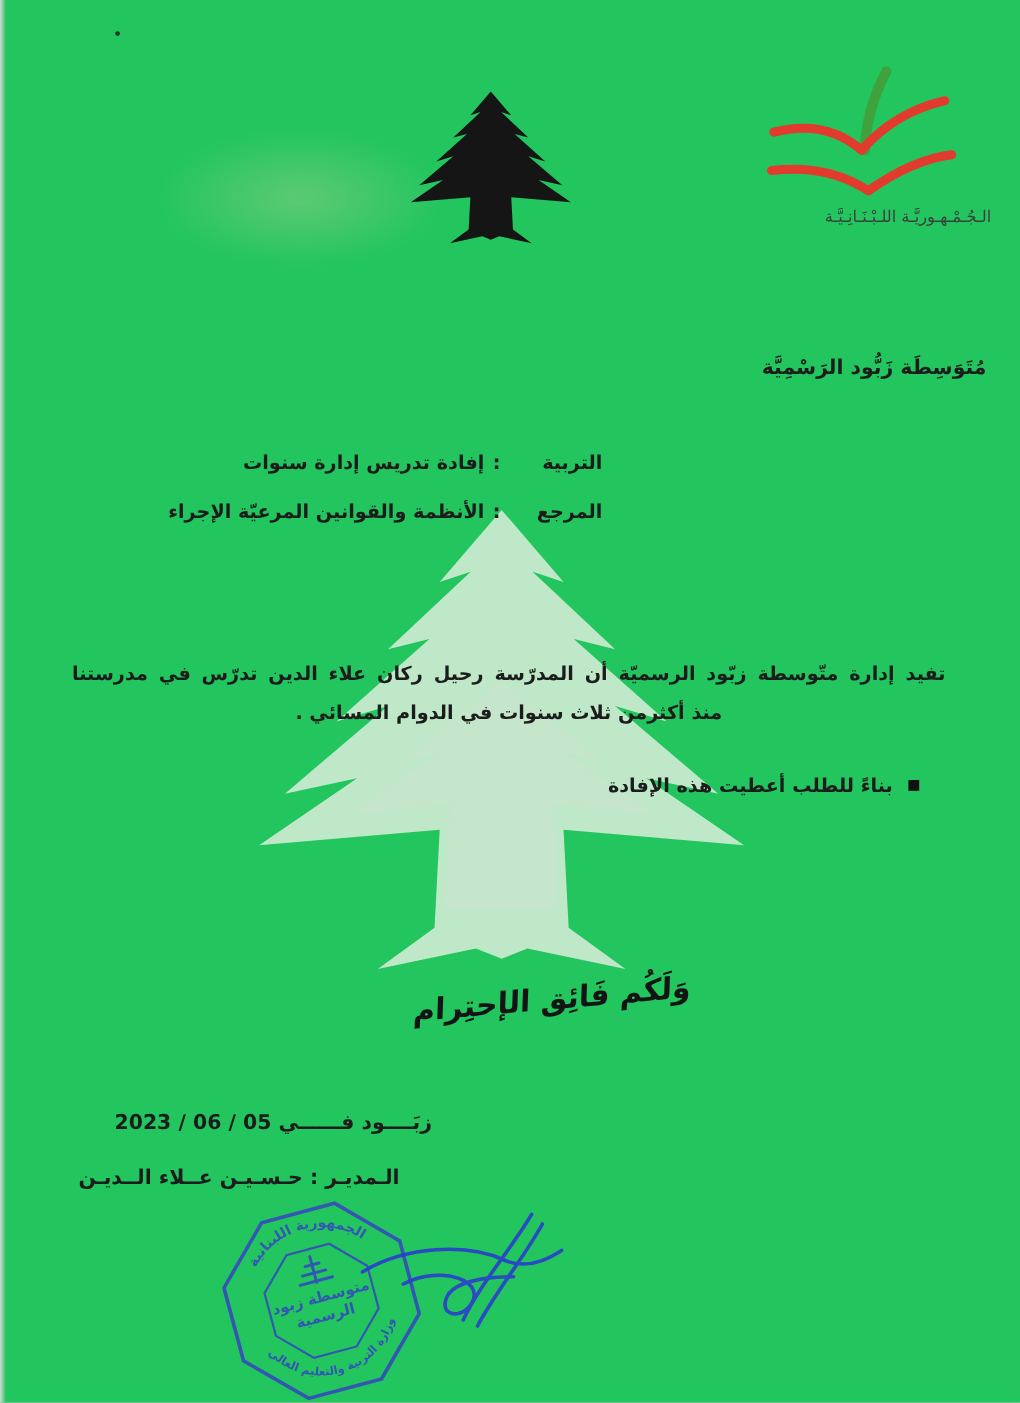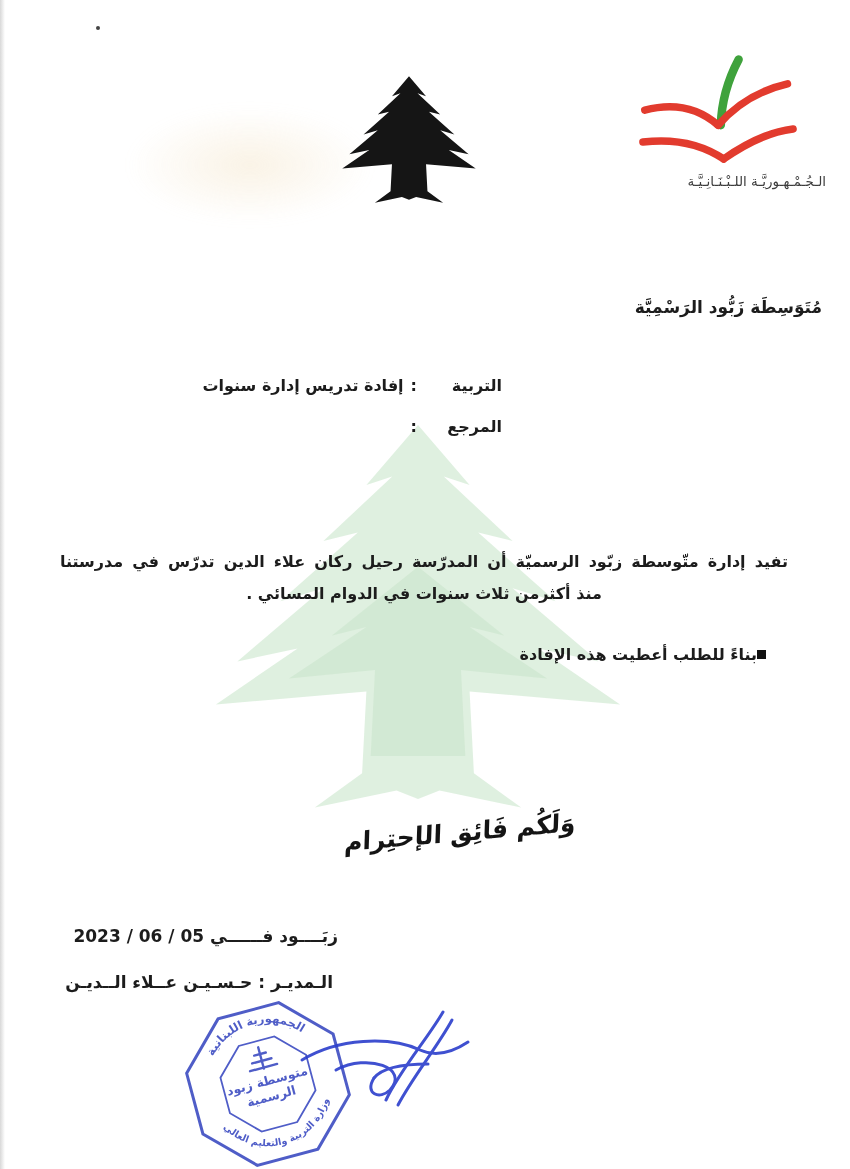--- a/index.html
+++ b/index.html
@@ -1,17 +1,17 @@
 <!DOCTYPE html>
 <html lang="ar"><head>
 <meta charset="utf-8">
 <style>
   html,body{margin:0;padding:0;background:#e9e9e9;}
   .page{
-    position:relative;width:850px;height:1169px;background:#ffffff;
+    position:relative;width:850px;height:1169px;background:#22c55e;
     overflow:hidden;font-family:"DejaVu Sans",sans-serif;color:#1c1c1c;
     box-shadow:0 0 6px rgba(0,0,0,.25);
   }
   .abs{position:absolute;}
   .rtl{direction:rtl;unicode-bidi:plaintext;}
   .nowrap{white-space:nowrap;}
   .scan-edge{left:0;top:0;width:5px;height:1169px;
     background:linear-gradient(90deg,#d8d8d8,rgba(255,255,255,0));}
   .speck{left:96px;top:26px;width:4px;height:4px;background:#222;border-radius:50%;opacity:.85;}
   .smudge{left:80px;top:85px;width:340px;height:160px;filter:blur(7px);opacity:.55;
@@ -19,26 +19,26 @@
   .ministry-text{right:24px;top:168px;text-align:right;font-size:13.5px;line-height:26px;color:#3d3d3d;}
   .addressee{right:266px;top:252px;font-size:16px;font-weight:bold;letter-spacing:.2px;}
   .school-name{right:28px;top:297px;font-size:17px;font-weight:bold;}
   .ref-row{display:flex;direction:rtl;gap:7px;font-size:16px;font-weight:bold;}
   .ref-row .doc-label{display:inline-block;min-width:78px;}
   .subject-row{right:348px;top:376px;}
   .reference-row{right:348px;top:417px;}
   .body-par{right:58px;top:546px;width:736px;text-align:center;
     font-size:16px;font-weight:bold;line-height:32px;}
   .body-par .l1{word-spacing:3.5px;}
-  .note-row{right:84px;top:645px;display:flex;direction:rtl;align-items:center;
+  .note-row{right:84px;top:645px;display:flex;direction:rtl;align-items:center;gap:13px;
     font-size:16px;font-weight:bold;}
   .bullet-sq{width:9px;height:9px;background:#111;flex:0 0 auto;}
   .closing{left:325px;top:818px;width:270px;text-align:center;font-size:25px;font-weight:bold;
     color:#141414;transform:rotate(-5deg) skewX(-7deg);letter-spacing:1px;}
-  .date-line{right:512px;top:926px;font-size:17px;font-weight:bold;}
+  .date-line{right:490px;top:926px;font-size:17px;font-weight:bold;}
   .director-line{right:517px;top:959px;font-size:17px;font-weight:bold;margin-top:13px;}
   svg{display:block;}
 </style>
 </head>
 <body>
 
 <div class="page">
 
   <div class="abs scan-edge"></div>
   <div class="abs speck"></div>
@@ -70,20 +70,21 @@
 
   <div class="abs ref-row subject-row">
     <span class="doc-label">التربية</span>
     <span>:</span>
     <span class="nowrap">إفادة تدريس إدارة سنوات</span>
   </div>
 
   <div class="abs ref-row reference-row">
     <span class="doc-label">المرجع</span>
     <span>:</span>
+    <span class="nowrap">الأنظمة والقوانين المرعيّة الإجراء</span>
   </div>
 
   <div class="abs rtl body-par">
     <div class="l1 nowrap">تفيد إدارة متّوسطة زبّود الرسميّة أن المدرّسة  رحيل ركان علاء الدين تدرّس  في مدرستنا</div>
     <div class="nowrap">منذ أكثرمن ثلاث سنوات في الدوام المسائي .</div>
   </div>
 
   <div class="abs note-row">
     <span class="bullet-sq"></span>
     <span class="nowrap">بناءً للطلب أعطيت هذه الإفادة</span>

